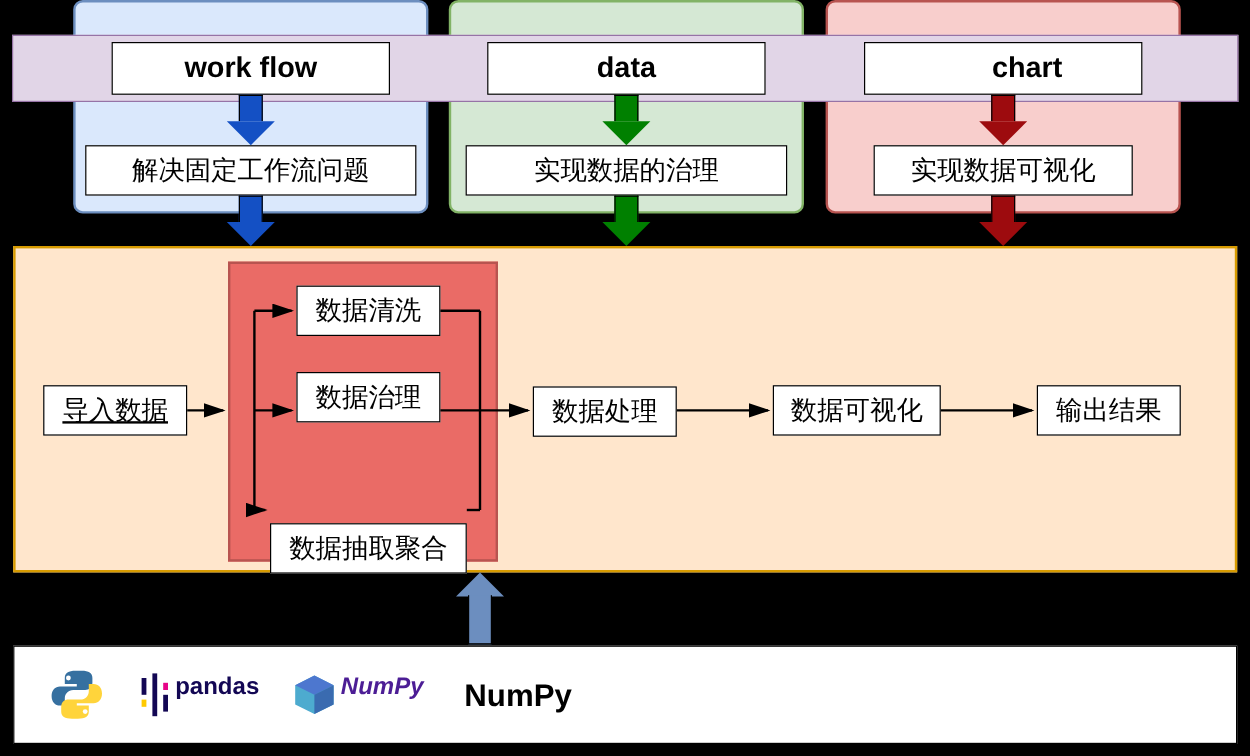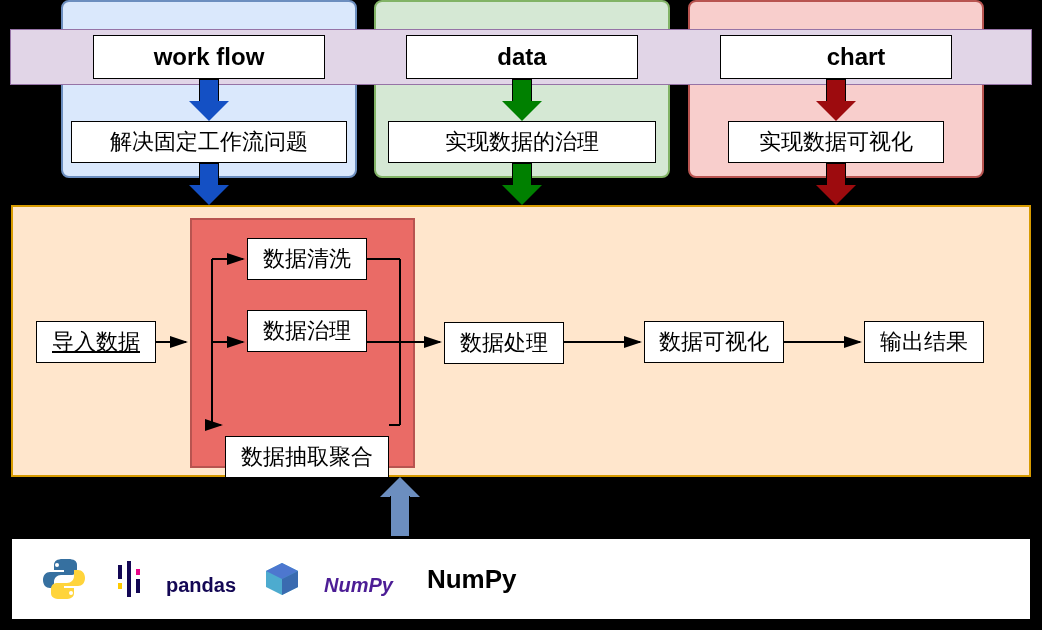--- a/index.html
+++ b/index.html
@@ -87,22 +87,22 @@
     padding-left: 28px;
     gap: 28px;
   }
   .script-label {
     font-size: 26px;
     font-weight: 700;
     margin-left: 6px;
   }
   .logo-slot {
     display: flex;
-    align-items: flex-end;
-    gap: 24px;
+    align-items: flex-start;
+    gap: 4px;
   }
   .logo-text {
     font-size: 20px;
     font-weight: 600;
   }
   
   .big-arrow {
     position: absolute;
     width: 40px;
     display: flex;

